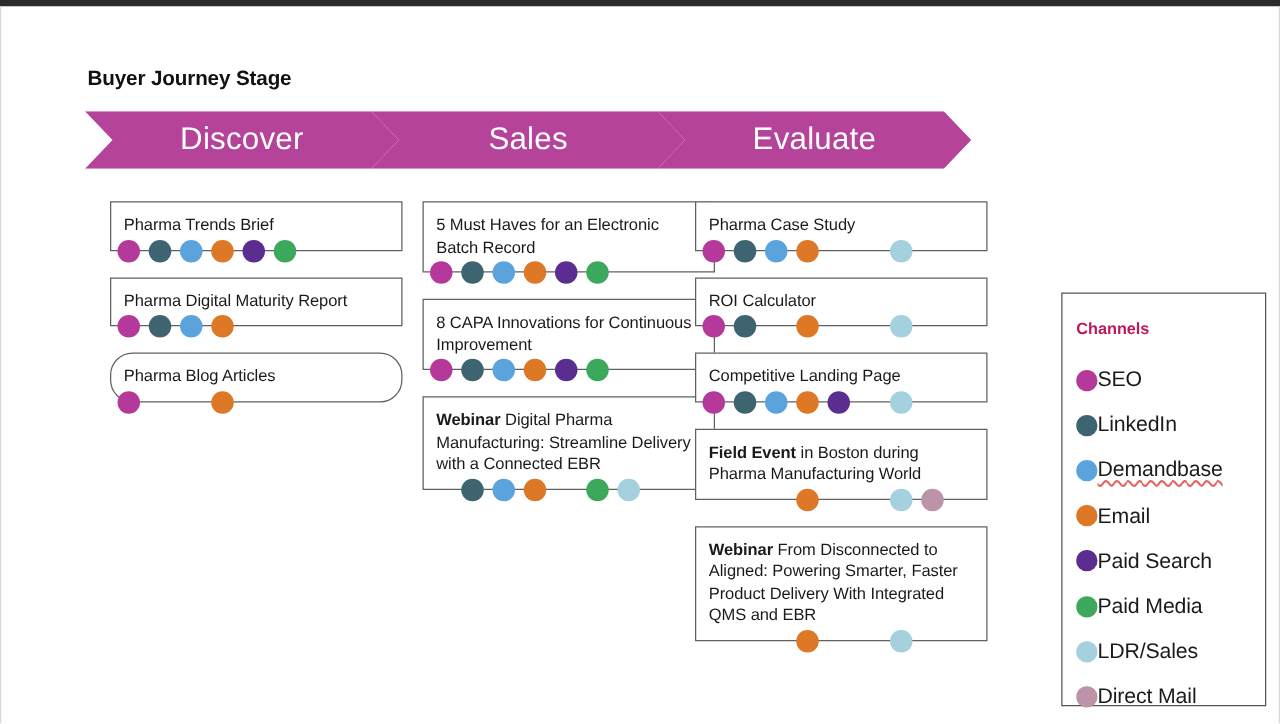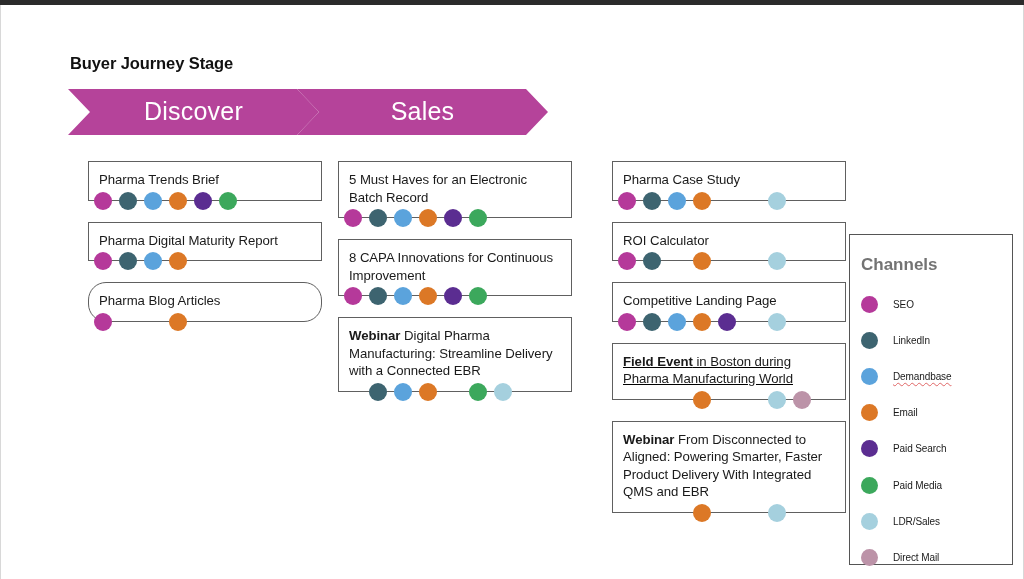--- a/index.html
+++ b/index.html
@@ -91,21 +91,21 @@
   }
 
   
   .column {
     position: absolute;
     top: 161px;
     width: 234px;
   }
   #col-0 { left: 88px; }
   #col-1 { left: 338px; }
-  #col-2 { left: 612px; }
+  #col-2 { left: 556px; }
 
   .card-block {
     position: relative;
     margin-bottom: 21px;
   }
   .card {
     position: relative;
     box-sizing: border-box;
     border: 1px solid #606060;
     background: #ffffff;
@@ -149,45 +149,44 @@
     width: 164px;
     height: 331px;
     border: 1px solid #555555;
     background: #ffffff;
     box-sizing: border-box;
   }
   #legend-title {
     position: absolute;
     left: 11px;
     top: 20px;
-    font-size: 17px;
+    font-size: 13px;
     font-weight: bold;
-    color: #737373;
+    color: #be185d;
   }
   .legend-rows {
     position: absolute;
     left: 0;
     top: 51px;
     width: 100%;
   }
   .legend-row {
     display: flex;
     align-items: center;
     height: 36.2px;
     padding-left: 11px;
   }
   .legend-swatch {
     width: 17px;
     height: 17px;
     border-radius: 50%;
     flex: 0 0 auto;
   }
   .legend-label {
-    margin-left: 15px;
-    font-size: 10px;
+    font-size: 17px;
     color: #1a1a1a;
     letter-spacing: -0.1px;
     white-space: nowrap;
     position: relative;
   }
   .legend-label.misspelled {
     text-decoration: underline wavy #e06666;
     text-decoration-skip-ink: none;
     text-underline-offset: 2px;
   }
@@ -213,20 +212,28 @@
         <div class="stage-label">Discover</div>
       </div>
       <div class="stage-chevron" style="position: absolute; left: 229px; width: 251px; top: 0px;">
         <div class="stage-fill">
           <svg width="251" height="46" viewBox="0 0 251 46" xmlns="http://www.w3.org/2000/svg" style="display:block">
             <polygon points="0,0 229,0 251,23 229,46 0,46 22,23" fill="#b5439a"></polygon>
           </svg>
         </div>
         <div class="stage-label">Sales</div>
       </div>
+      <div class="stage-chevron" style="position: absolute; left: 458px; width: 251px; top: 0px;">
+        <div class="stage-fill">
+          <svg width="251" height="46" viewBox="0 0 251 46" xmlns="http://www.w3.org/2000/svg" style="display:block">
+            <polygon points="0,0 229,0 251,23 229,46 0,46 22,23" fill="#b5439a"></polygon>
+          </svg>
+        </div>
+        <div class="stage-label">Evaluate</div>
+      </div>
     </div>
 
   <div class="column" id="col-0">
       <div class="card-block">
         <div class="card" style="border-color: rgb(96, 96, 96);">
           <div class="card-text">Pharma Trends Brief</div>
           <div class="card-pad"></div>
         </div>
         <div class="dot-rail">
           <div class="dot" style="background: rgb(181, 57, 154); left: 6px;"></div>
@@ -337,21 +344,21 @@
         <div class="dot-rail">
           <div class="dot" style="background: rgb(181, 57, 154); left: 6px;"></div>
           <div class="dot" style="background: rgb(61, 100, 112); left: 31px;"></div>
           <div class="dot" style="background: rgb(91, 163, 220); left: 56px;"></div>
           <div class="dot" style="background: rgb(220, 120, 38); left: 81px;"></div>
           <div class="dot" style="background: rgb(91, 45, 145); left: 106px;"></div>
           <div class="dot" style="background: rgb(165, 208, 222); left: 156px;"></div>
         </div>
       </div>
       <div class="card-block">
-        <div class="card" style="border-color: rgb(96, 96, 96); text-decoration: underline;">
+        <div class="card" style="border-color: rgb(96, 96, 96);">
           <div class="card-text"><b>Field Event</b> in Boston during Pharma Manufacturing World</div>
           <div class="card-pad"></div>
         </div>
         <div class="dot-rail">
           <div class="dot" style="background: rgb(220, 120, 38); left: 81px;"></div>
           <div class="dot" style="background: rgb(165, 208, 222); left: 156px;"></div>
           <div class="dot" style="background: rgb(188, 147, 168); left: 181px;"></div>
         </div>
       </div>
       <div class="card-block">

